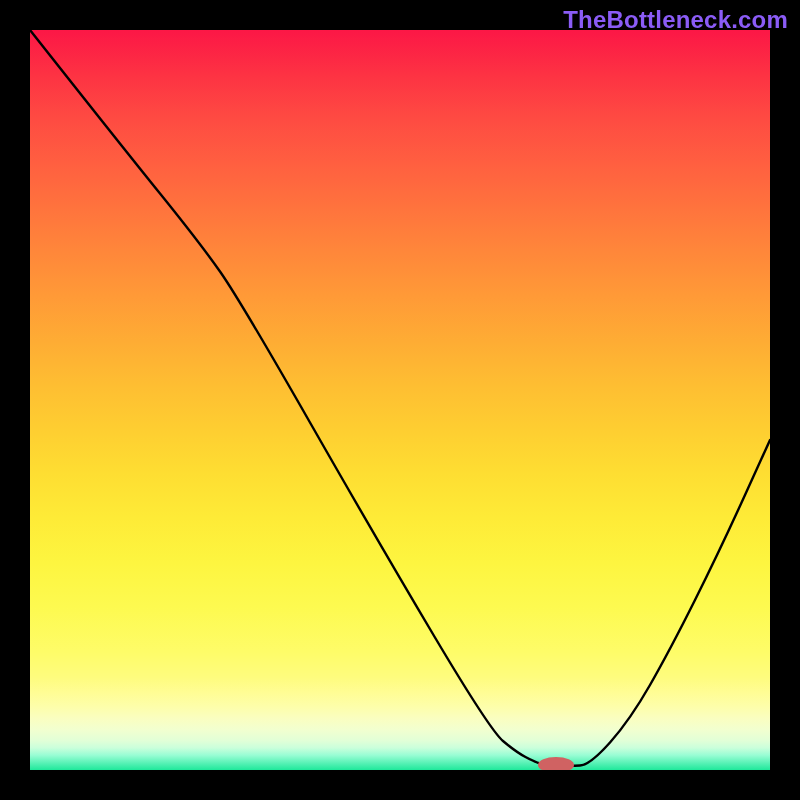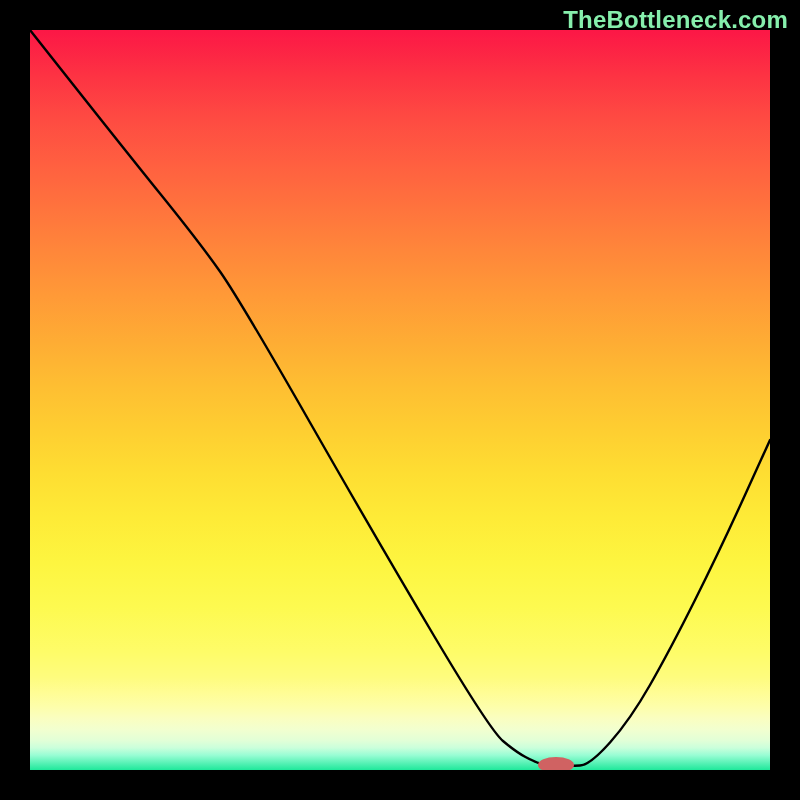--- a/index.html
+++ b/index.html
@@ -11,21 +11,21 @@
     overflow: hidden;
     position: relative;
   }
   .watermark {
     position: absolute;
     top: 6px;
     right: 12px;
     font-family: Arial, Helvetica, sans-serif;
     font-size: 24px;
     font-weight: 600;
-    color: #86efac;
+    color: #8b5cf6;
     z-index: 10;
     letter-spacing: 0.2px;
   }
   .plot-area {
     position: absolute;
     left: 30px;
     top: 30px;
     width: 740px;
     height: 740px;
     background: linear-gradient(

